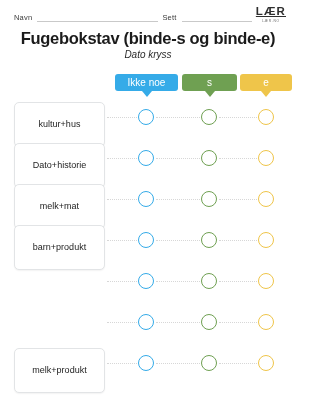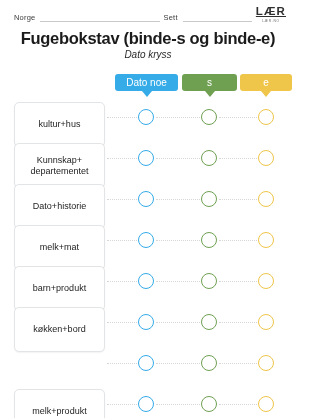--- a/index.html
+++ b/index.html
@@ -163,65 +163,56 @@
     border-radius: 50%;
     background: #ffffff;
     border-width: 1.6px;
     border-style: solid;
   }
 </style>
 </head>
 <body>
 
 <div class="meta-row">
-  <span class="meta-label">Norge</span>
+  <span class="meta-label">Navn</span>
   <span class="meta-rule navn"></span>
   <span class="meta-label">Sett</span>
   <span class="meta-rule dato"></span>
   <span class="logo">
     <span class="logo-main">LÆR</span>
     <span class="logo-sub" style="display:block;">LÆR.NO</span>
   </span>
 </div>
 
 <div class="title">Fugebokstav (binde-s og binde-e)</div>
 <div class="subtitle">Dato kryss</div>
 
 <div class="col-headers">
     <div class="pill" style="left: 115px; width: 63px; background: rgb(53, 171, 232); color: rgb(53, 171, 232);">
-      <span class="pill-label" style="color: rgb(255, 255, 255);">Dato noe</span>
+      <span class="pill-label" style="color: rgb(255, 255, 255);">Ikke noe</span>
     </div>
     <div class="pill" style="left: 182px; width: 55px; background: rgb(111, 160, 82); color: rgb(111, 160, 82);">
       <span class="pill-label" style="color: rgb(255, 255, 255);">s</span>
     </div>
     <div class="pill" style="left: 240px; width: 52px; background: rgb(239, 197, 74); color: rgb(239, 197, 74);">
       <span class="pill-label" style="color: rgb(255, 255, 255);">e</span>
     </div>
   </div>
 
 <div class="rows">
     <div class="row">
       <div class="word-box">kultur+hus</div>
       <div class="dots" style="left: 107px; width: 30px;"></div>
       <div class="circle" style="left: 138px; border-color: rgb(53, 171, 232);"></div>
       <div class="dots" style="left: 156px; width: 44px;"></div>
       <div class="circle" style="left: 201px; border-color: rgb(111, 160, 82);"></div>
       <div class="dots" style="left: 219px; width: 38px;"></div>
       <div class="circle" style="left: 258px; border-color: rgb(239, 197, 74);"></div>
     </div>
     <div class="row">
-      <div class="word-box">Kunnskap+ departementet</div>
-      <div class="dots" style="left: 107px; width: 30px;"></div>
-      <div class="circle" style="left: 138px; border-color: rgb(53, 171, 232);"></div>
-      <div class="dots" style="left: 156px; width: 44px;"></div>
-      <div class="circle" style="left: 201px; border-color: rgb(111, 160, 82);"></div>
-      <div class="dots" style="left: 219px; width: 38px;"></div>
-      <div class="circle" style="left: 258px; border-color: rgb(239, 197, 74);"></div>
-    </div>
-    <div class="row">
       <div class="word-box">Dato+historie</div>
       <div class="dots" style="left: 107px; width: 30px;"></div>
       <div class="circle" style="left: 138px; border-color: rgb(53, 171, 232);"></div>
       <div class="dots" style="left: 156px; width: 44px;"></div>
       <div class="circle" style="left: 201px; border-color: rgb(111, 160, 82);"></div>
       <div class="dots" style="left: 219px; width: 38px;"></div>
       <div class="circle" style="left: 258px; border-color: rgb(239, 197, 74);"></div>
     </div>
     <div class="row">
       <div class="word-box">melk+mat</div>
@@ -235,21 +226,20 @@
     <div class="row">
       <div class="word-box">barn+produkt</div>
       <div class="dots" style="left: 107px; width: 30px;"></div>
       <div class="circle" style="left: 138px; border-color: rgb(53, 171, 232);"></div>
       <div class="dots" style="left: 156px; width: 44px;"></div>
       <div class="circle" style="left: 201px; border-color: rgb(111, 160, 82);"></div>
       <div class="dots" style="left: 219px; width: 38px;"></div>
       <div class="circle" style="left: 258px; border-color: rgb(239, 197, 74);"></div>
     </div>
     <div class="row">
-      <div class="word-box">køkken+bord</div>
       <div class="dots" style="left: 107px; width: 30px;"></div>
       <div class="circle" style="left: 138px; border-color: rgb(53, 171, 232);"></div>
       <div class="dots" style="left: 156px; width: 44px;"></div>
       <div class="circle" style="left: 201px; border-color: rgb(111, 160, 82);"></div>
       <div class="dots" style="left: 219px; width: 38px;"></div>
       <div class="circle" style="left: 258px; border-color: rgb(239, 197, 74);"></div>
     </div>
     <div class="row">
       <div class="dots" style="left: 107px; width: 30px;"></div>
       <div class="circle" style="left: 138px; border-color: rgb(53, 171, 232);"></div>

